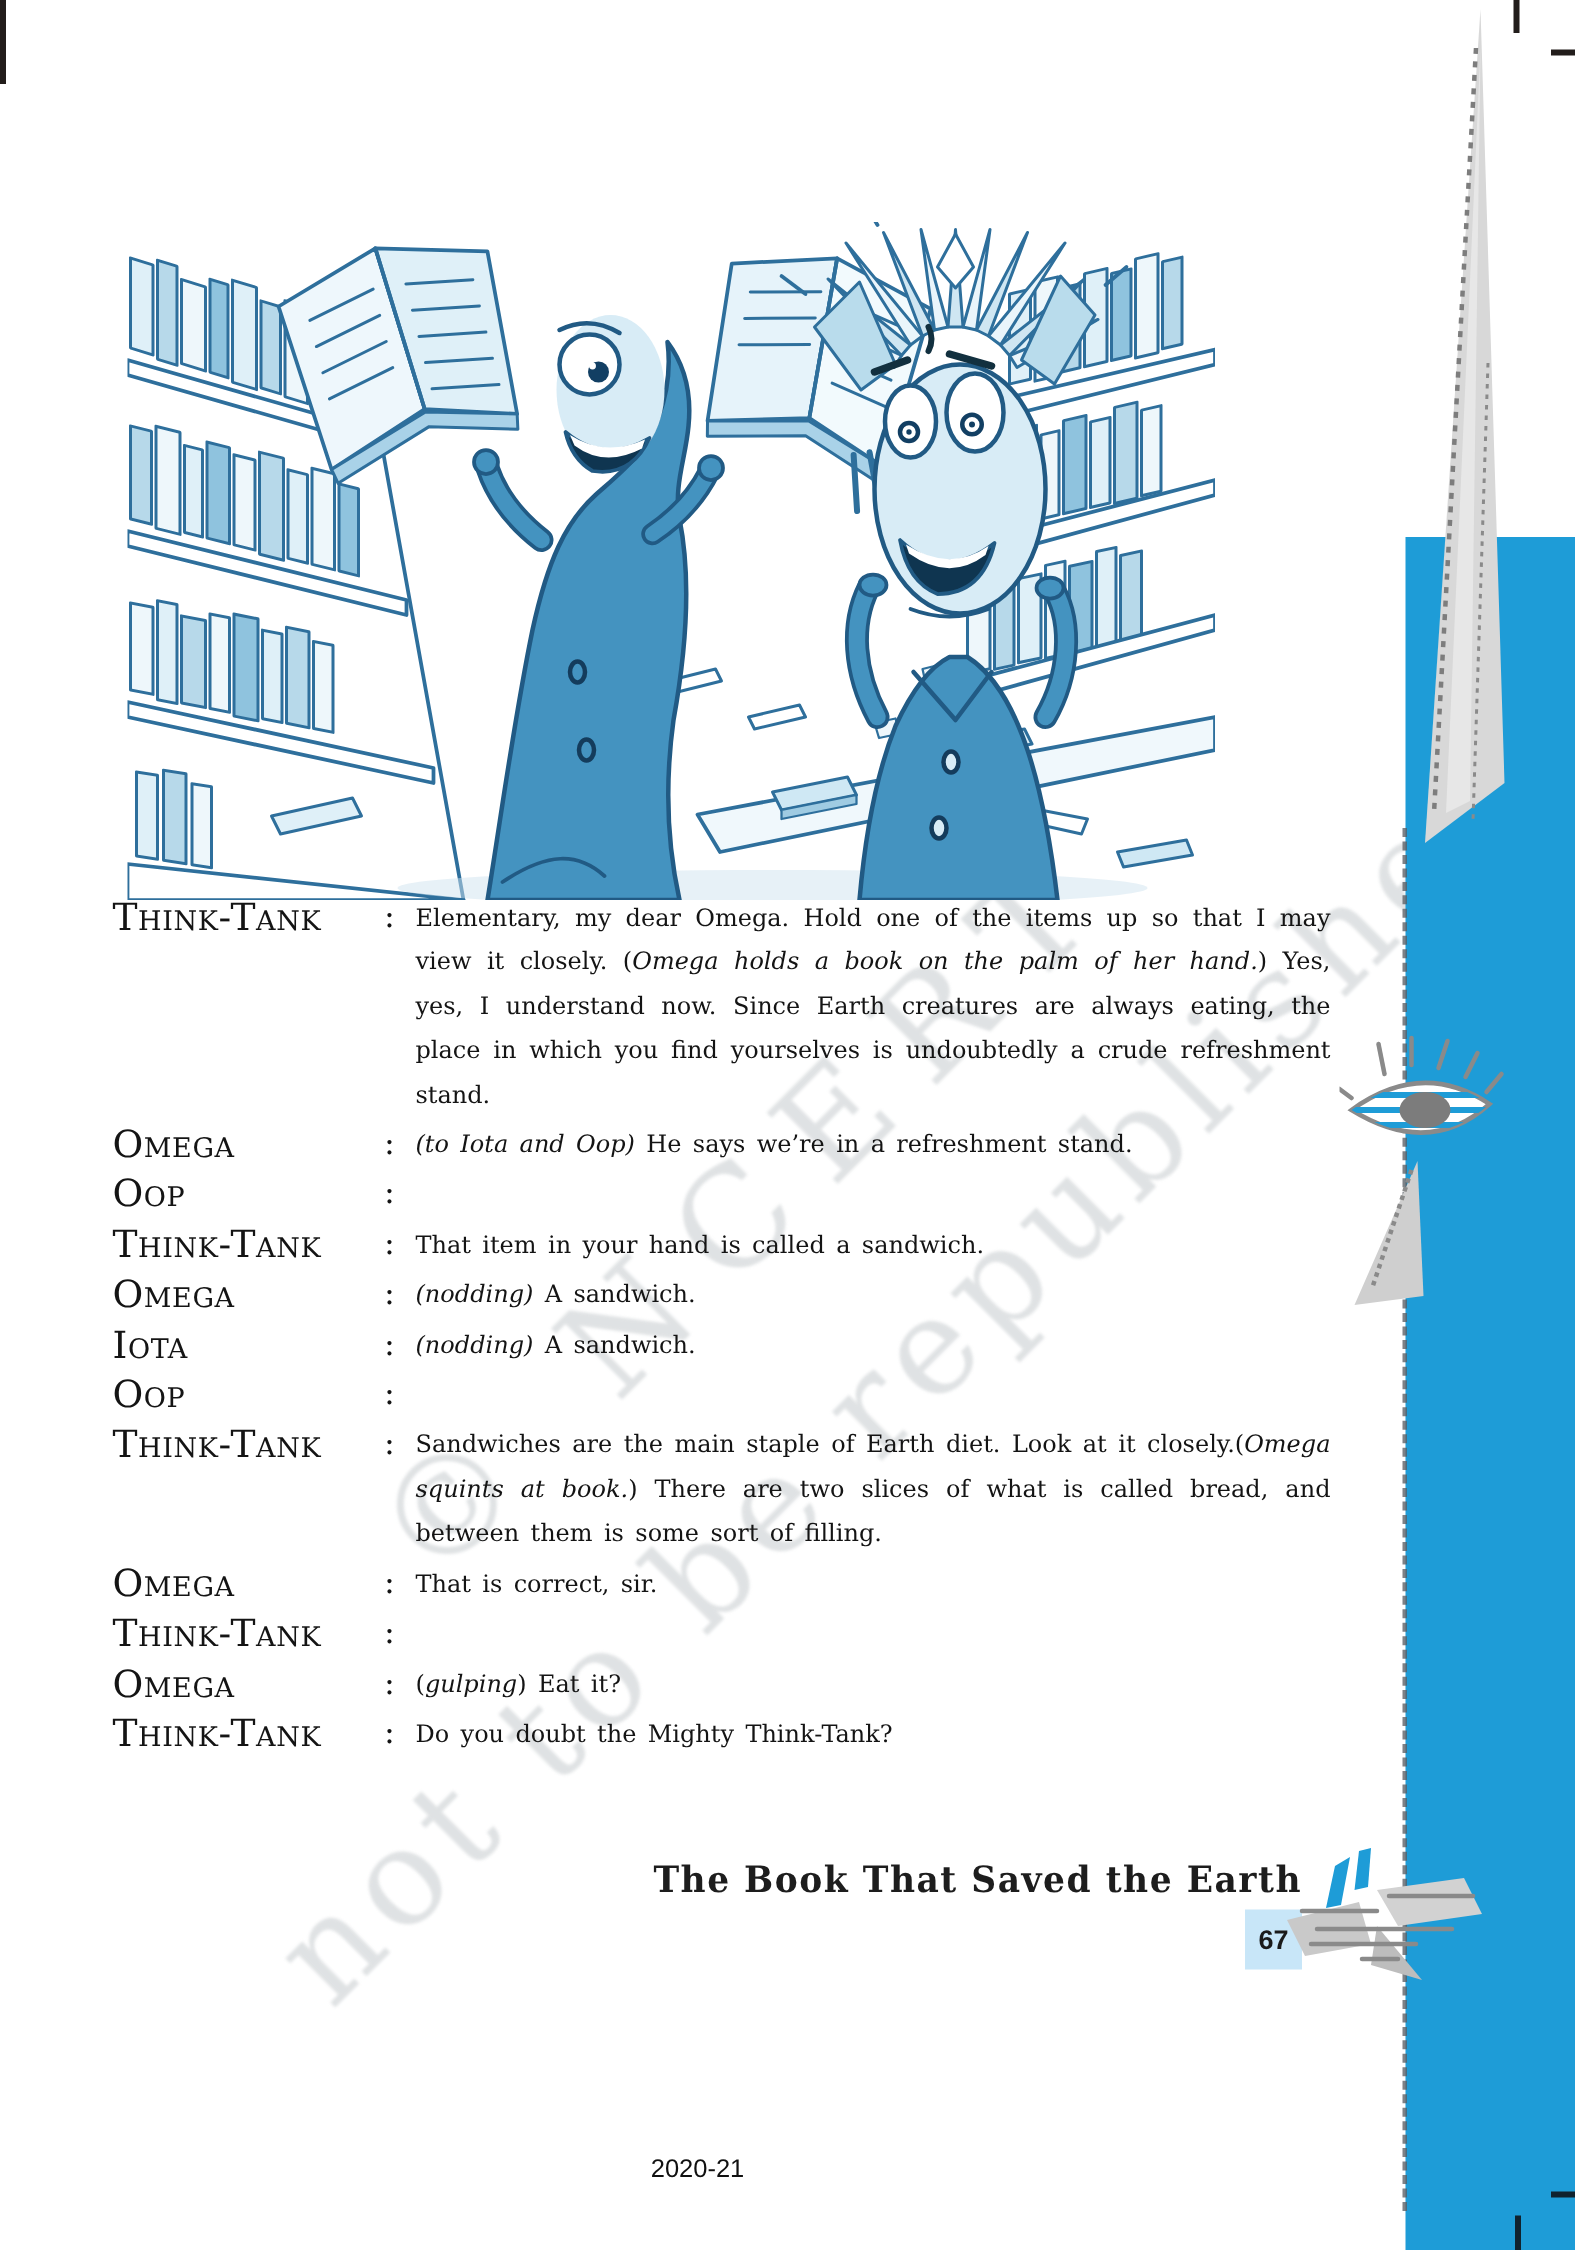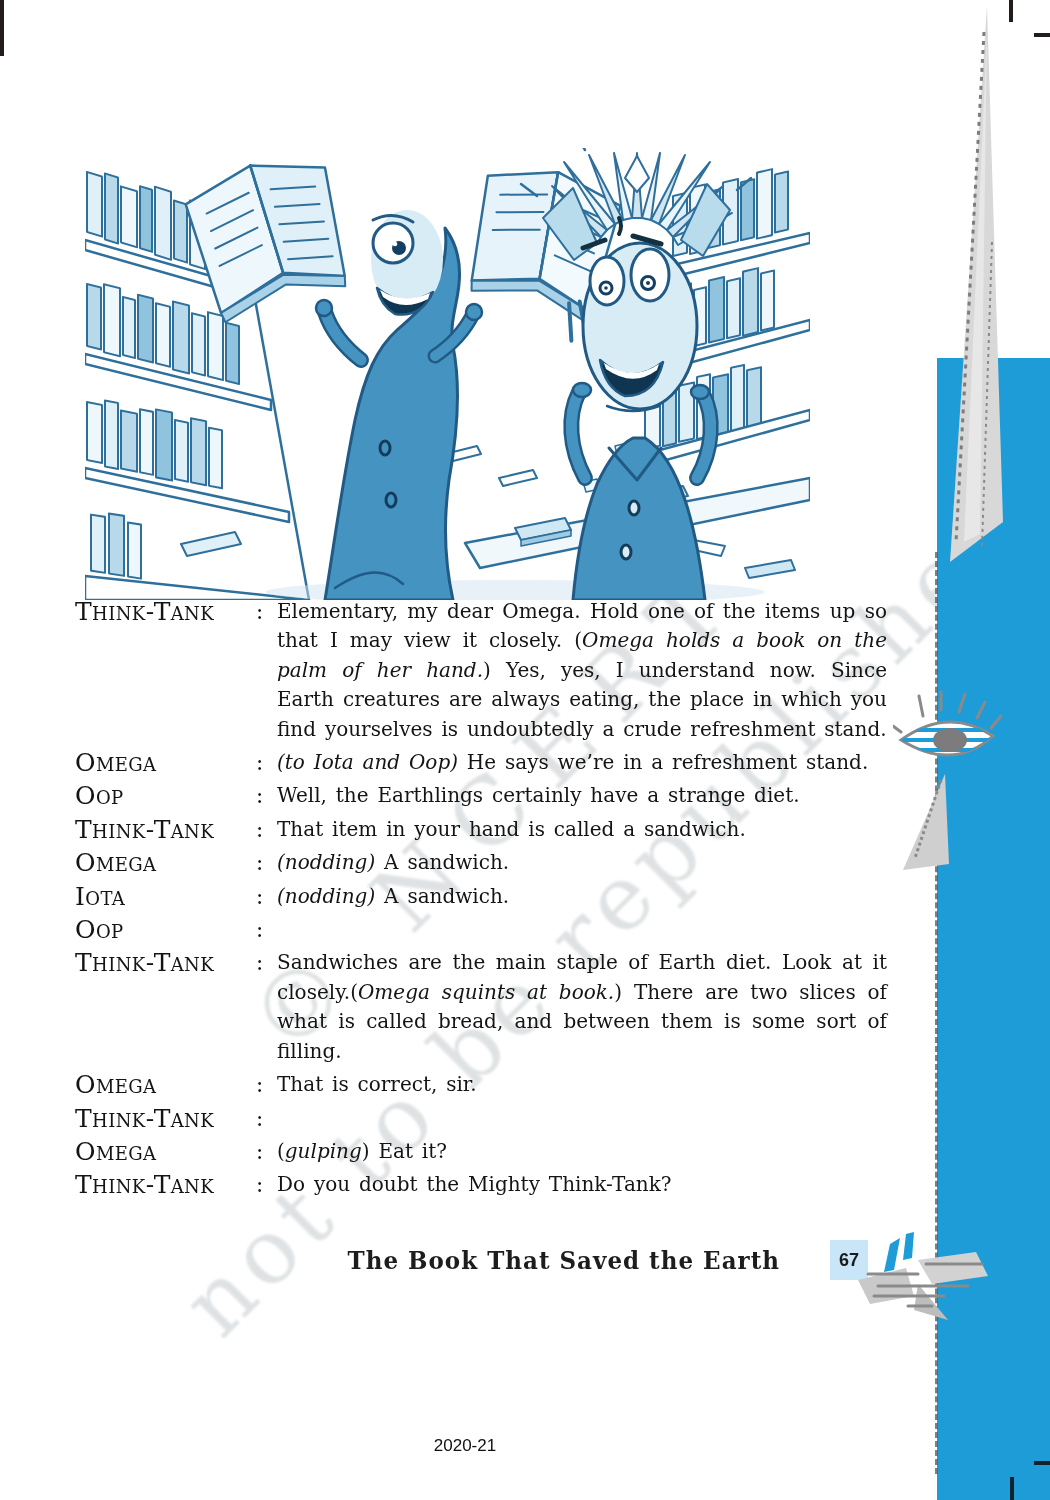--- a/index.html
+++ b/index.html
@@ -33,26 +33,26 @@
   
   .illustration{position:absolute;left:85px;top:148px;width:725px;height:452px;z-index:1;}
 
   
   .dialogue{position:absolute;left:75px;top:597px;width:812px;z-index:3;}
   .drow{display:flex;align-items:flex-start;margin-top:4px;}
   .drow:first-child{margin-top:0;}
   .speaker{width:181px;flex:0 0 181px;font-variant:small-caps;font-variant-caps:small-caps;
            font-size:25px;line-height:29.4px;letter-spacing:.4px;}
   .colon{width:21px;flex:0 0 21px;font-size:21.5px;line-height:29.4px;}
-  .dtext{flex:1;font-size:20px;line-height:29.4px;text-align:justify;word-spacing:2.5px;}
+  .dtext{flex:1;font-size:16px;line-height:29.4px;text-align:justify;word-spacing:2.5px;}
   .dtext i{font-style:italic;}
 
   
   .footer{position:absolute;left:0;top:1240px;width:868px;display:flex;justify-content:flex-end;
-          align-items:center;gap:23px;z-index:3;}
+          align-items:flex-end;gap:6px;z-index:3;flex-direction:column;}
   .chapter-title{font-family:"DejaVu Serif",serif;font-weight:700;font-size:23px;
                  letter-spacing:1px;color:#1d1d1d;transform:scaleY(1.05);}
   .page-badge{width:38px;height:40px;display:flex;align-items:center;justify-content:center;
               font-family:"Liberation Sans",sans-serif;font-weight:700;font-size:18px;color:#1b1b1b;margin-left:27px;}
   .year{position:absolute;left:0;top:1436px;width:930px;text-align:center;z-index:3;
         font-family:"Liberation Sans",sans-serif;font-size:17px;color:#101010;}
 </style>
 </head>
 <body>
 
@@ -343,21 +343,20 @@
       <div class="dtext"><span>Elementary, my dear Omega. Hold one of the items up so that I may view it closely. (</span><i>Omega holds a book on the palm of her hand.</i><span>) Yes, yes, I understand now. Since Earth creatures are always eating, the place in which you find yourselves is undoubtedly a crude refreshment stand.</span></div>
     </div>
       <div class="drow">
       <div class="speaker">Omega</div>
       <div class="colon">:</div>
       <div class="dtext"><i>(to Iota and Oop)</i><span> He says we’re in a refreshment stand.</span></div>
     </div>
       <div class="drow">
       <div class="speaker">Oop</div>
       <div class="colon">:</div>
-      <div class="dtext"><span>Well, the Earthlings certainly have a strange diet.</span></div>
     </div>
       <div class="drow">
       <div class="speaker">Think-Tank</div>
       <div class="colon">:</div>
       <div class="dtext"><span>That item in your hand is called a sandwich.</span></div>
     </div>
       <div class="drow">
       <div class="speaker">Omega</div>
       <div class="colon">:</div>
       <div class="dtext"><i>(nodding)</i><span> A sandwich.</span></div>

